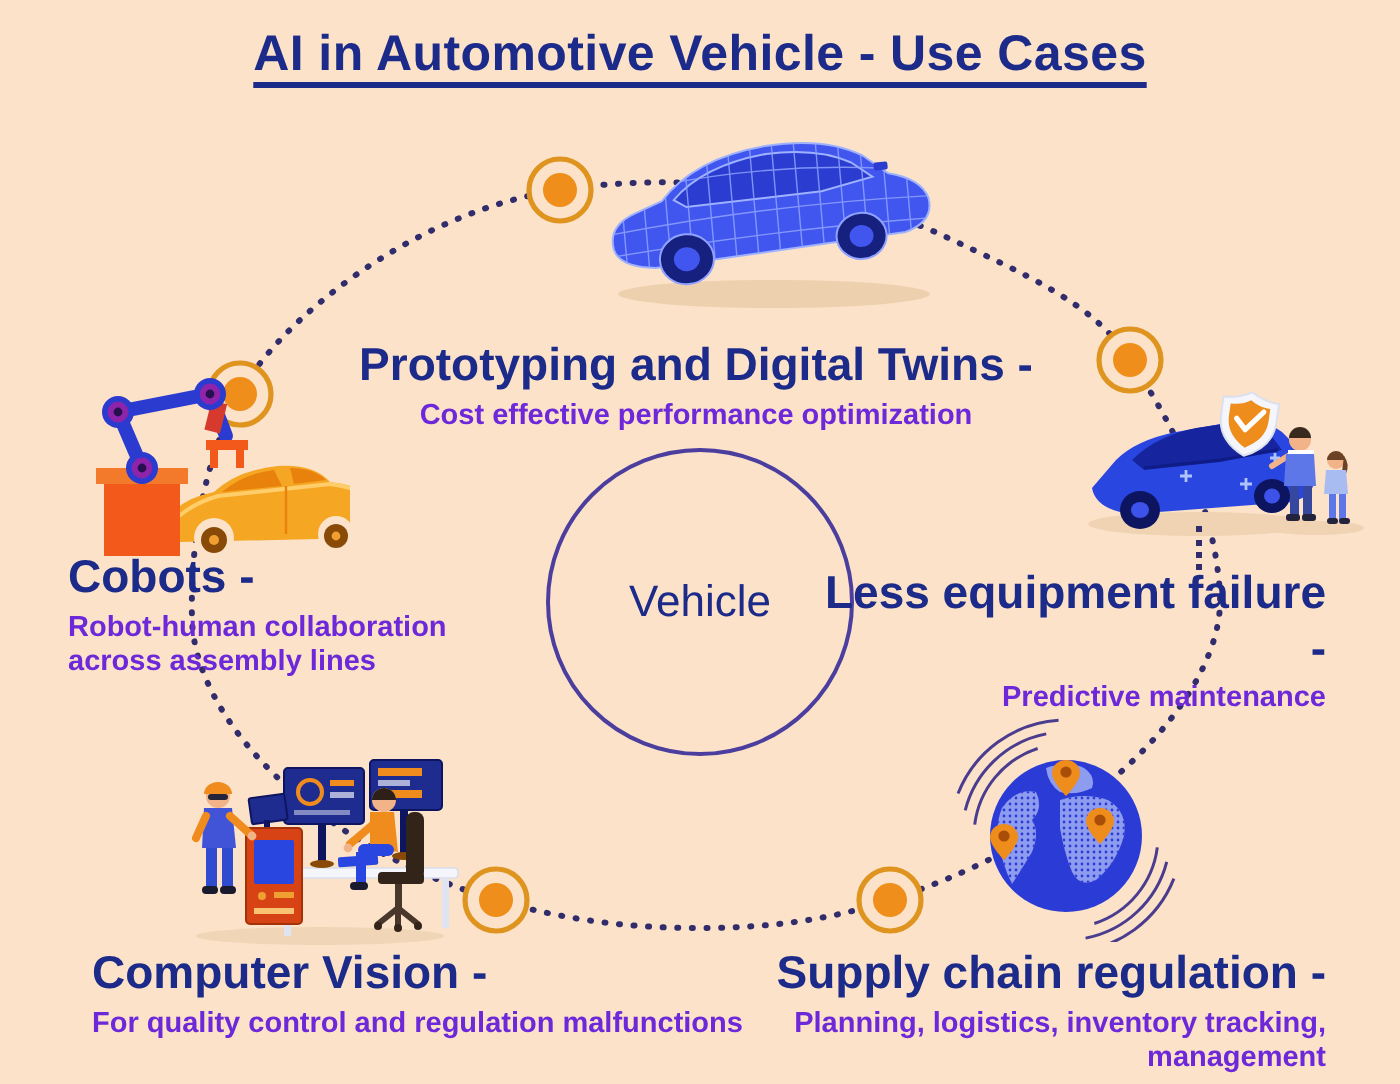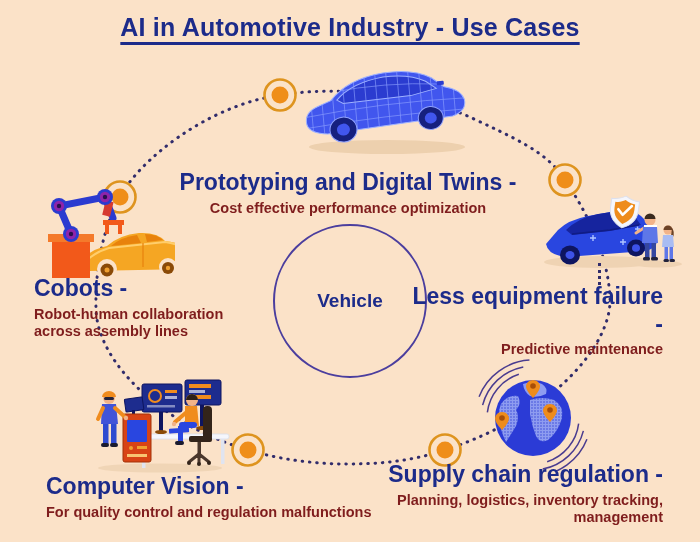--- a/index.html
+++ b/index.html
@@ -10,25 +10,25 @@
   .title{
     position:absolute;top:13px;left:0;width:100%;text-align:center;
     font-size:25px;font-weight:bold;color:#1C2B8A;letter-spacing:.2px;
     text-decoration:underline;text-decoration-thickness:2.5px;text-underline-offset:6px;
   }
   .abs{position:absolute;}
   .center-circle{
     position:absolute;left:273px;top:224px;width:150px;height:150px;
     border:2.5px solid #4B3E9E;border-radius:50%;
     display:flex;flex-direction:column;align-items:center;justify-content:center;
-    color:#1C2B8A;font-weight:bold;font-size:19px;line-height:1.55;text-align:center;gap:15px;
+    color:#1C2B8A;font-weight:normal;font-size:22px;line-height:1.55;text-align:center;gap:15px;
   }
   .uc{position:absolute;color:#1C2B8A;}
   .uc h2{margin:0;font-size:23px;font-weight:bold;line-height:1.2;}
-  .uc p{margin:3px 0 0;font-size:14.5px;font-weight:600;line-height:1.2;white-space:pre-line;color:#7f1d1d;}
+  .uc p{margin:3px 0 0;font-size:14.5px;font-weight:600;line-height:1.2;white-space:pre-line;color:#6d28d9;}
   .uc.align-center{text-align:center;}
   .uc.align-right{text-align:right;}
   .mini-dots{
     position:absolute;left:598px;top:263px;height:22px;width:0;
     border-left:3px dotted #312C6B;
   }
   svg{display:block;}
 </style>
 </head>
 <body>
@@ -56,21 +56,21 @@
     <g>
       <circle cx="248" cy="450" r="15.5" fill="#FBE2C8" stroke="#DE941F" stroke-width="2.6"></circle>
       <circle cx="248" cy="450" r="8.5" fill="#EF8E1A"></circle>
     </g>
     <g>
       <circle cx="445" cy="450" r="15.5" fill="#FBE2C8" stroke="#DE941F" stroke-width="2.6"></circle>
       <circle cx="445" cy="450" r="8.5" fill="#EF8E1A"></circle>
     </g>
   </svg>
 
-  <div class="title">AI in Automotive Industry - Use Cases</div>
+  <div class="title">AI in Automotive Vehicle - Use Cases</div>
 
   <svg class="abs" style="left:292px;top:56px" width="185" height="100" viewBox="0 0 185 100">
     <ellipse cx="95" cy="91" rx="78" ry="7" fill="#EDD0AE"></ellipse>
     <g transform="rotate(-5 92 55)">
       <clipPath id="dtcar">
           <path d="M14,62 Q12,50 26,45 L40,40 Q58,20 94,17 Q124,15 142,26 L154,36 Q170,40 173,50 Q175,62 160,66 L34,73 Q16,71 14,62 Z"></path>
         </clipPath>
       <path d="M14,62 Q12,50 26,45 L40,40 Q58,20 94,17 Q124,15 142,26 L154,36 Q170,40 173,50 Q175,62 160,66 L34,73 Q16,71 14,62 Z" fill="#4156EE" stroke="#9FB2FF" stroke-width="1"></path>
       <path d="M46,40 Q62,24 94,21 Q120,20 136,29 L146,37 L120,42 L52,44 Z" fill="#2B3CD0" stroke="#9FB2FF" stroke-width="1"></path>
       <g clip-path="url(#dtcar)" stroke="#8FA2FF" stroke-width="0.7" opacity="0.85" fill="none">
@@ -295,18 +295,18 @@
   <div class="uc align-right" style="left:400px;top:283px;width:263px">
     <h2>Less equipment failure -</h2>
     <p>Predictive maintenance</p>
   </div>
 
   <div class="uc" style="left:46px;top:473px">
     <h2>Computer Vision -</h2>
     <p>For quality control and regulation malfunctions</p>
   </div>
 
-  <div class="uc align-right" style="left:323px;top:461px;width:340px">
+  <div class="uc align-right" style="left:323px;top:473px;width:340px">
     <h2>Supply chain regulation -</h2>
     <p>Planning, logistics, inventory tracking, management</p>
   </div>
 
 </div>
 
 </body></html>

